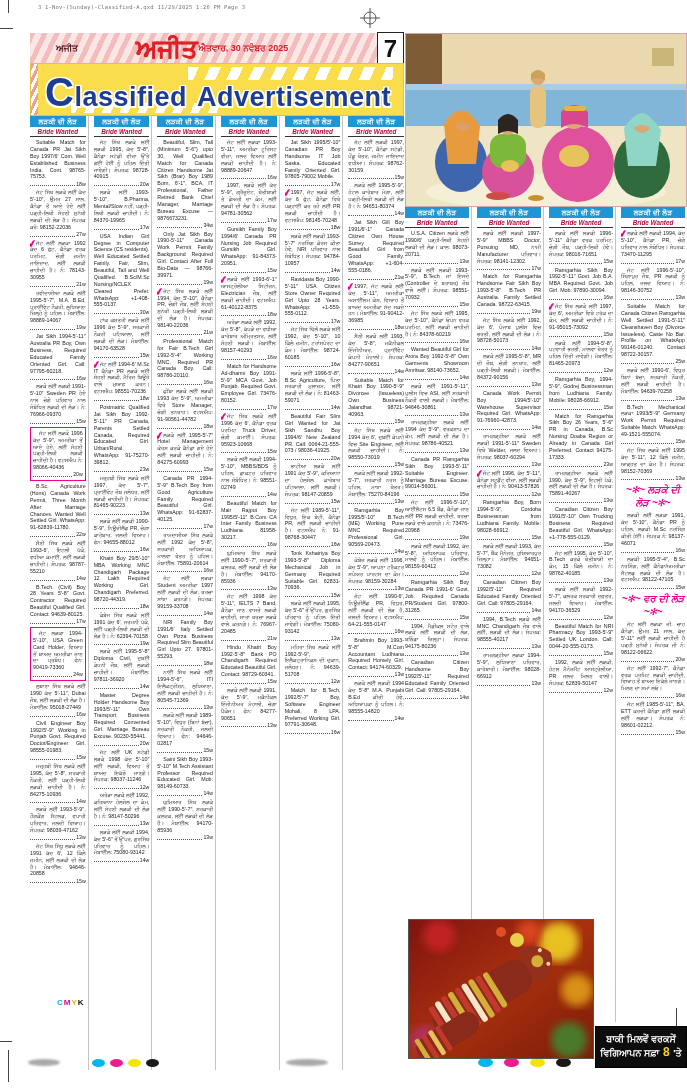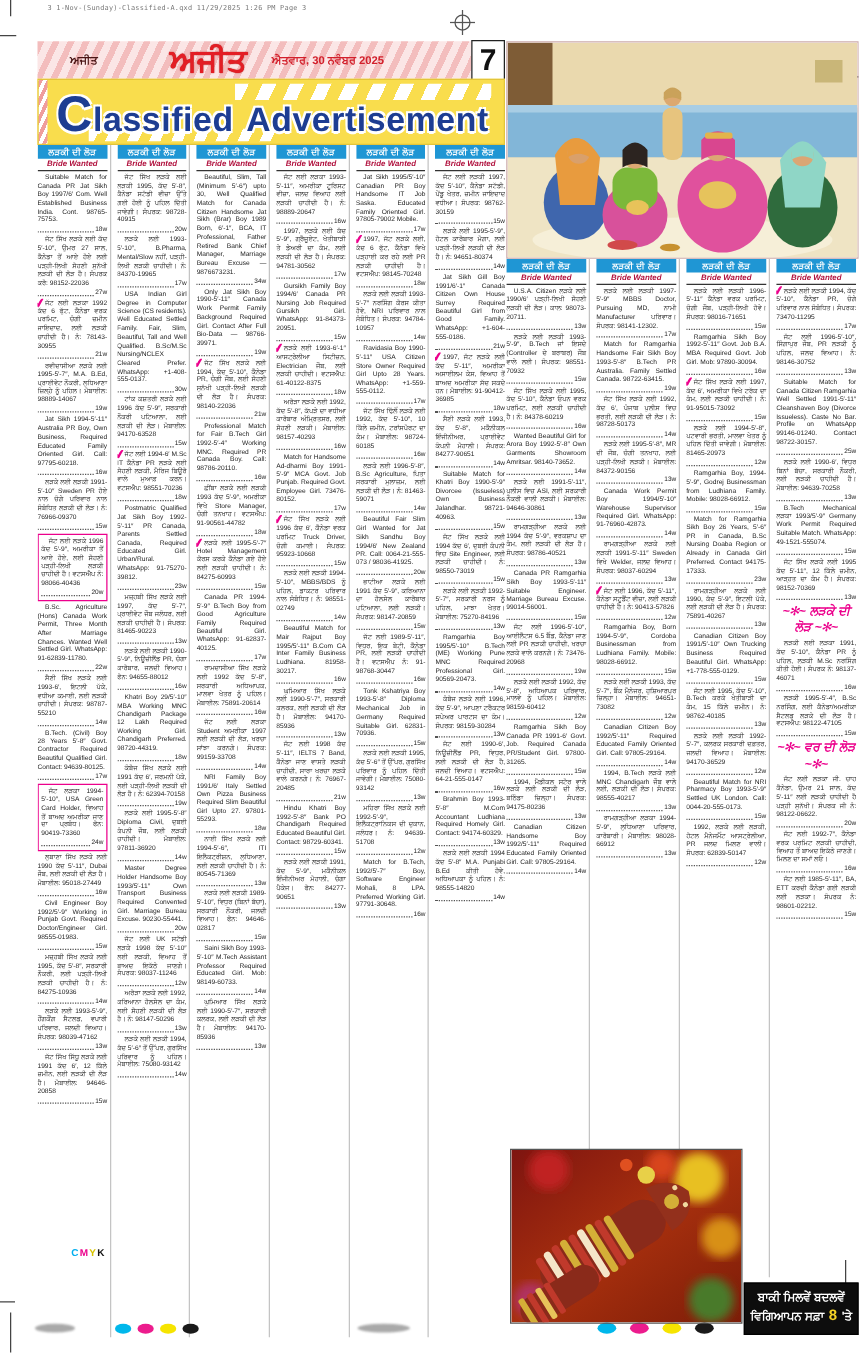--- a/index.html
+++ b/index.html
@@ -10,21 +10,21 @@
   .printline{left:38px;top:4px;font-size:5.5px;color:#777;font-family:"DejaVu Sans Mono",monospace;letter-spacing:.2px;}
   .regmark{left:360px;top:8px;}
   .crop{background:#444;}
   
   .masthead{left:30px;top:33px;width:374px;height:30px;
     background:repeating-linear-gradient(115deg,#f3bdbd 0 5px,#fbe6e6 5px 11px);
     display:flex;align-items:center;}
   .m-small{font-size:9px;font-weight:bold;color:#4a1616;margin-left:26px;}
   .m-big{font-size:25px;font-weight:bold;color:#e31e25;margin-left:58px;line-height:1;
          font-family:"DejaVu Serif",serif;text-shadow:0 0 1px #a00;}
-  .m-date{font-size:9px;font-weight:bold;color:#d21f2b;margin-left:20px;}
+  .m-date{font-size:9px;font-weight:bold;color:#d21f2b;margin-left:1px;}
   .m-page{position:absolute;right:0;top:-1px;width:25px;height:32px;background:#fff;border:1px solid #222;
           font-size:24px;font-weight:bold;color:#111;display:flex;align-items:center;justify-content:center;}
   
   .banner{left:30px;top:63px;width:374px;height:53px;background:#f9dd4d;border:1px solid #e3c53a;box-sizing:border-box;}
   .banner .pinkedge{position:absolute;left:0;top:0;width:7px;height:100%;
     background:repeating-linear-gradient(115deg,#ef9d9d 0 3px,#ffffff 3px 6px);}
   .banner .stripeTR{position:absolute;right:10px;top:3px;width:205px;height:13px;
     background:repeating-linear-gradient(115deg,#ffffff 0 10px,rgba(255,255,255,0) 10px 20px);}
   .banner .stripeBL{position:absolute;left:40px;bottom:2px;width:150px;height:10px;
     background:repeating-linear-gradient(115deg,#ffffff 0 8px,rgba(255,255,255,0) 8px 16px);}
@@ -781,21 +781,21 @@
         <rect x="18" y="102" width="5" height="28" rx="2" fill="#c0392b"></rect>
         <rect x="26" y="102" width="5" height="28" rx="2" fill="#e8c35a"></rect>
         <rect x="34" y="102" width="5" height="28" rx="2" fill="#c0392b"></rect>
       </g>
       <circle cx="108" cy="20" r="7" fill="#e8d048"></circle>
       <circle cx="92" cy="12" r="5" fill="#e05020"></circle>
     </svg>
   </div>
 
   <div class="abs endbox">
-    <div>ਬਾਕੀ ਮਿਲਵੇਂ ਬਦਲਵੇਂ</div>
+    <div>ਬਾਕੀ ਮਿਲਵੇਂ ਵਰਕਸੇਂ</div>
     <div>
       <span>ਵਿਗਿਆਪਨ ਸਫ਼ਾ</span>
       <span class="pg">8</span>
       <span>'ਤੇ</span>
     </div>
   </div>
 
   <div class="abs smudge" style="left:28px;top:1059px;width:32px;"></div>
   <div class="abs cmykletters">
     <span style="color:#00aeef">C</span><span style="color:#ec008c">M</span><span style="color:#d8c400">Y</span><span style="color:#111">K</span>

